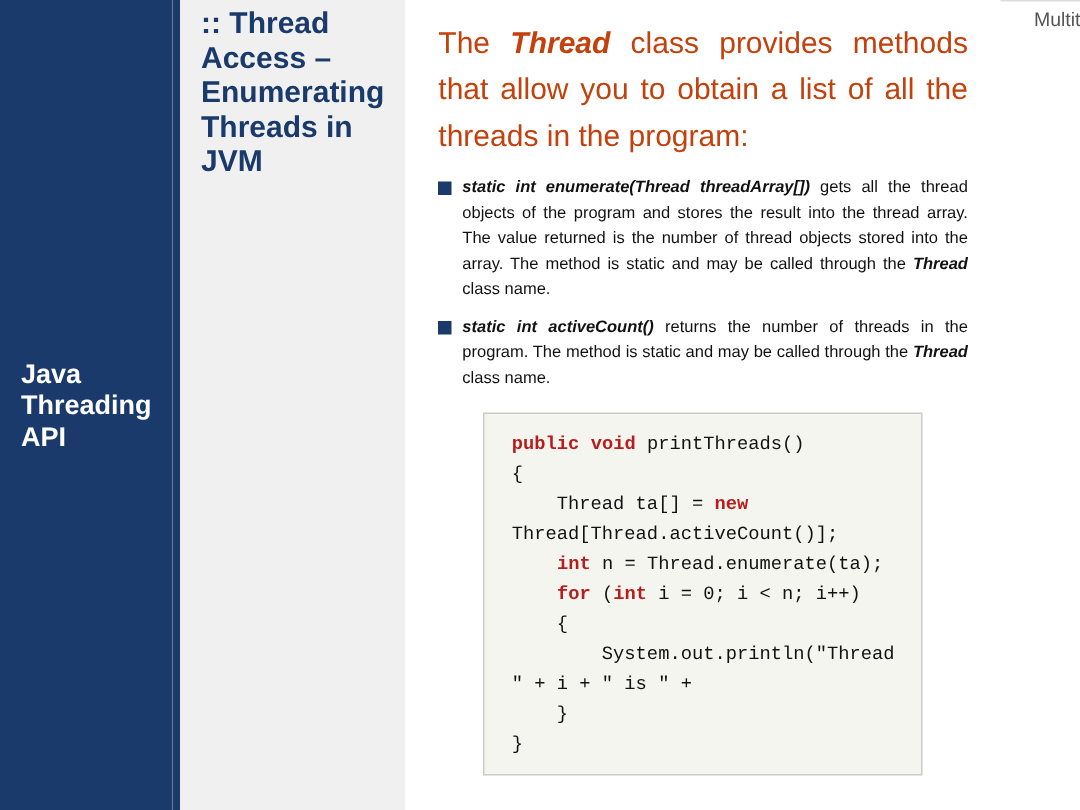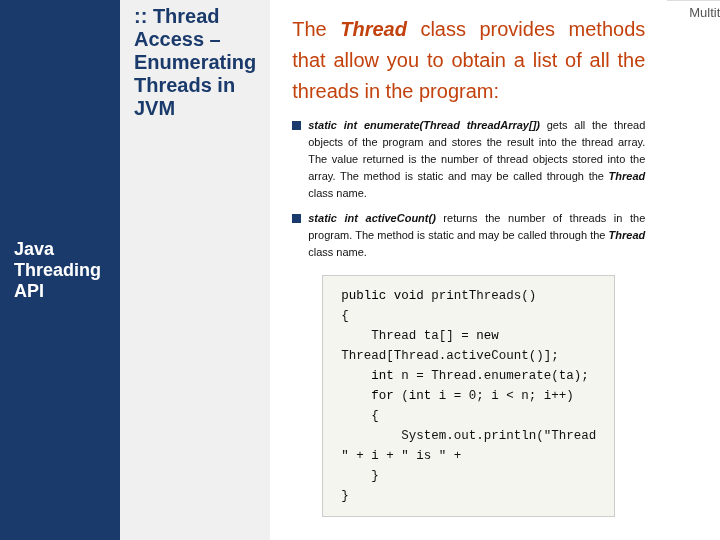--- a/index.html
+++ b/index.html
@@ -89,22 +89,22 @@
       border: 1px solid #cccccc;
       font-family: 'Courier New', Courier, monospace;
       font-size: 12.5px;
       line-height: 1.6;
       padding: 10px 18px;
       margin: 6px 30px 0px 30px;
       color: #111;
     }
 
     .code-keyword {
-      color: #000000;
-      font-weight: normal;
+      color: #b91c1c;
+      font-weight: bold;
     }
 
     .footer {
       display: flex;
       justify-content: center;
       align-items: flex-start;
       padding: 4px 22px;
       border-top: 1px solid #ddd;
       font-size: 13px;
       color: #555;

